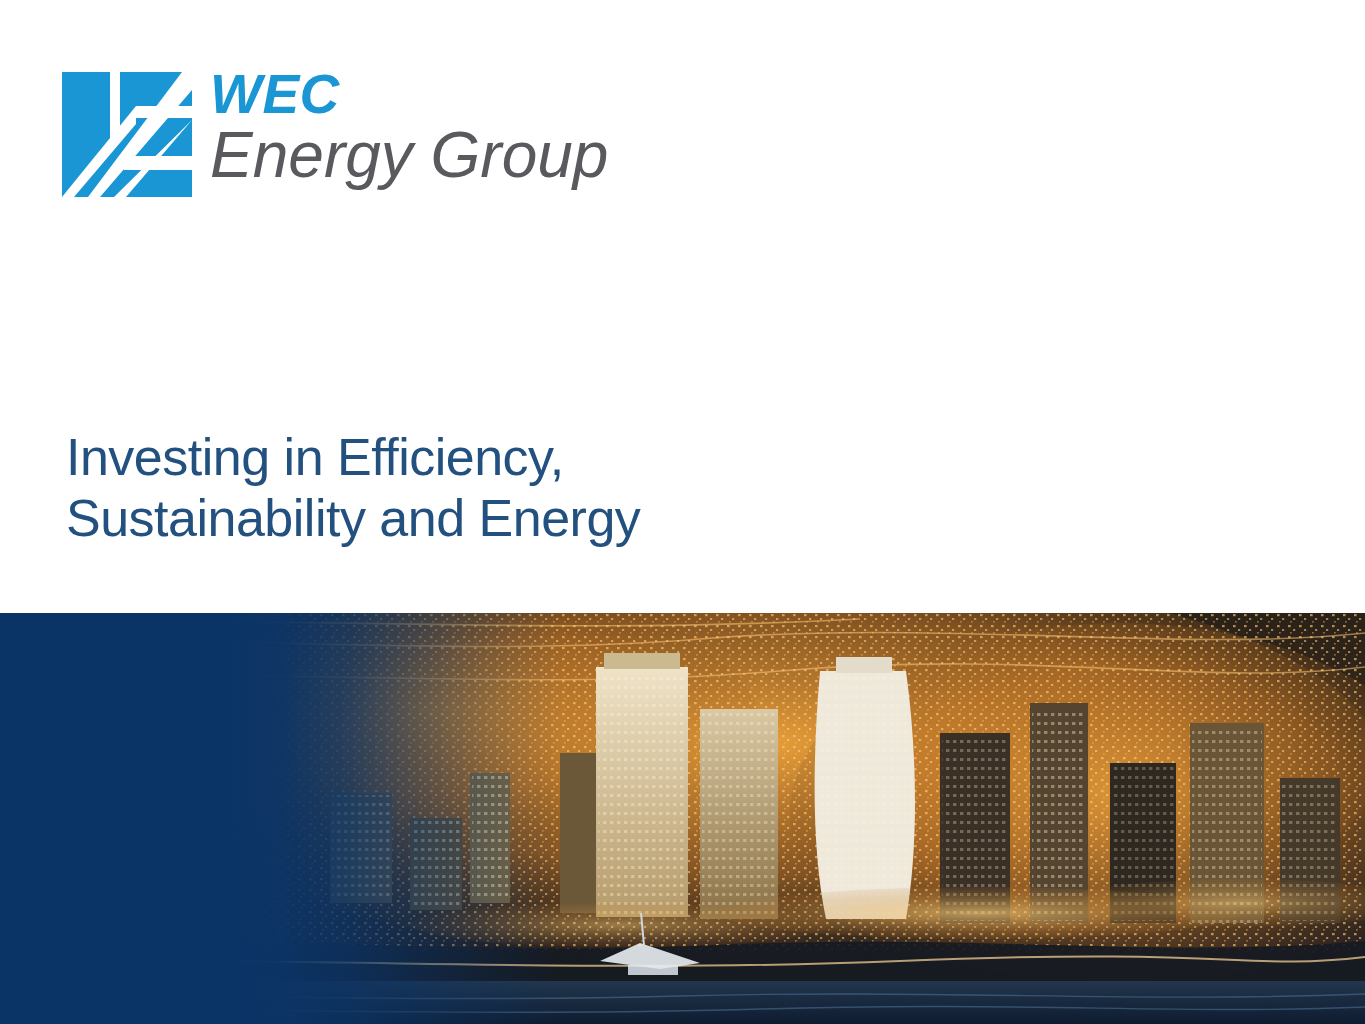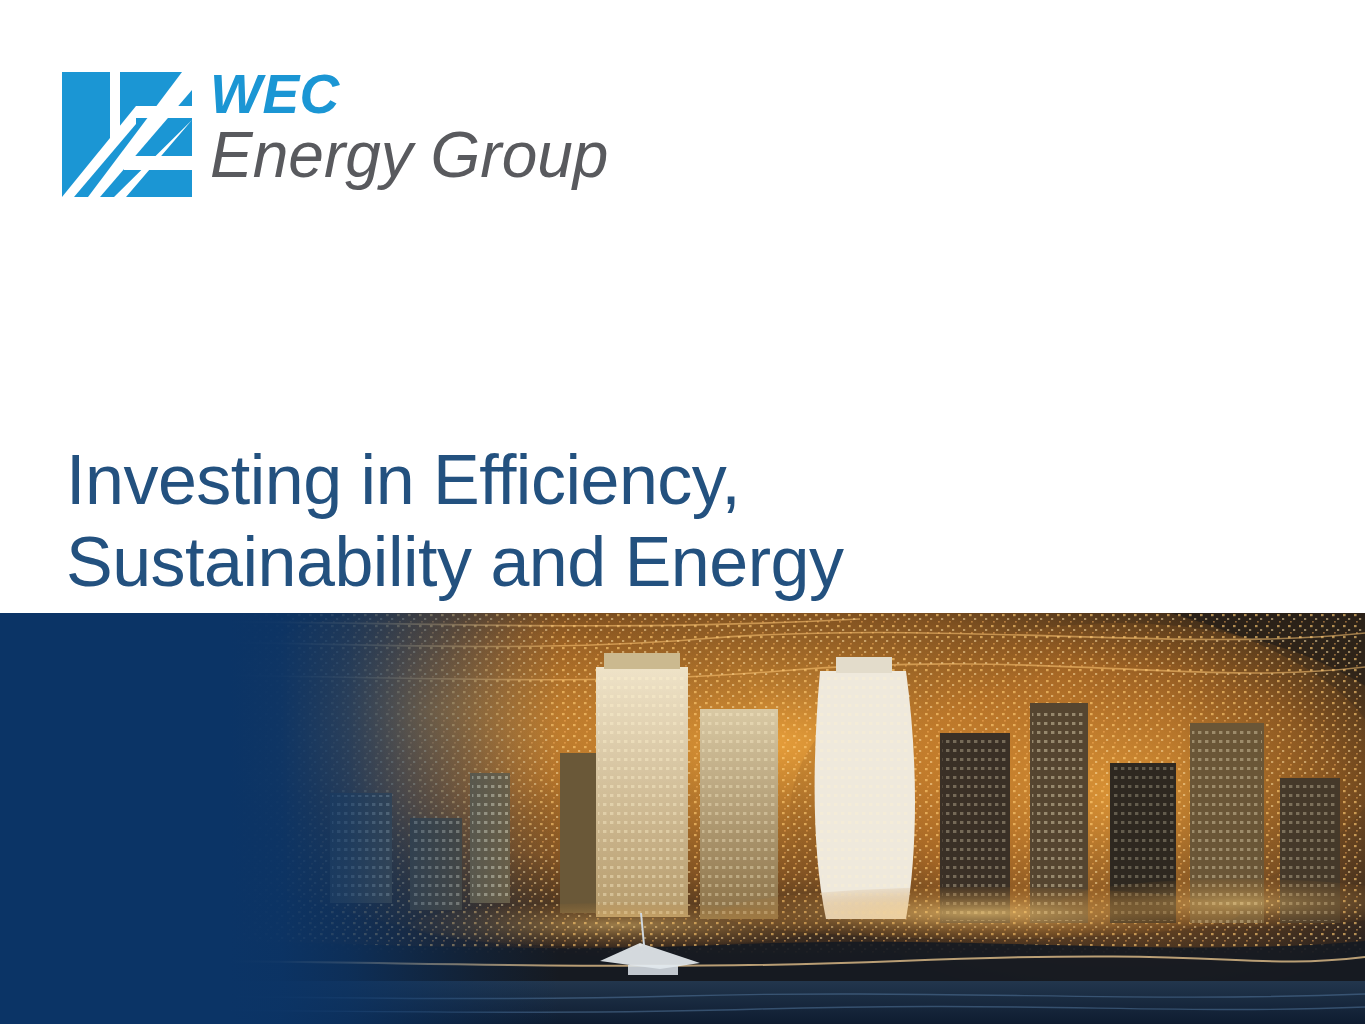--- a/index.html
+++ b/index.html
@@ -59,21 +59,21 @@
   }
 
   
   .title {
     position: absolute;
     left: 66px;
     top: 392px;
     width: 1120px;
     color: #23517F;
     font-family: "Liberation Sans", sans-serif;
-    font-size: 70px;
+    font-size: 52px;
     font-weight: normal;
     line-height: 1.18;
     letter-spacing: -0.5px;
   }
   .title-line { display: block; white-space: nowrap; }
 
   
   .photo-band {
     position: absolute;
     left: 0;

